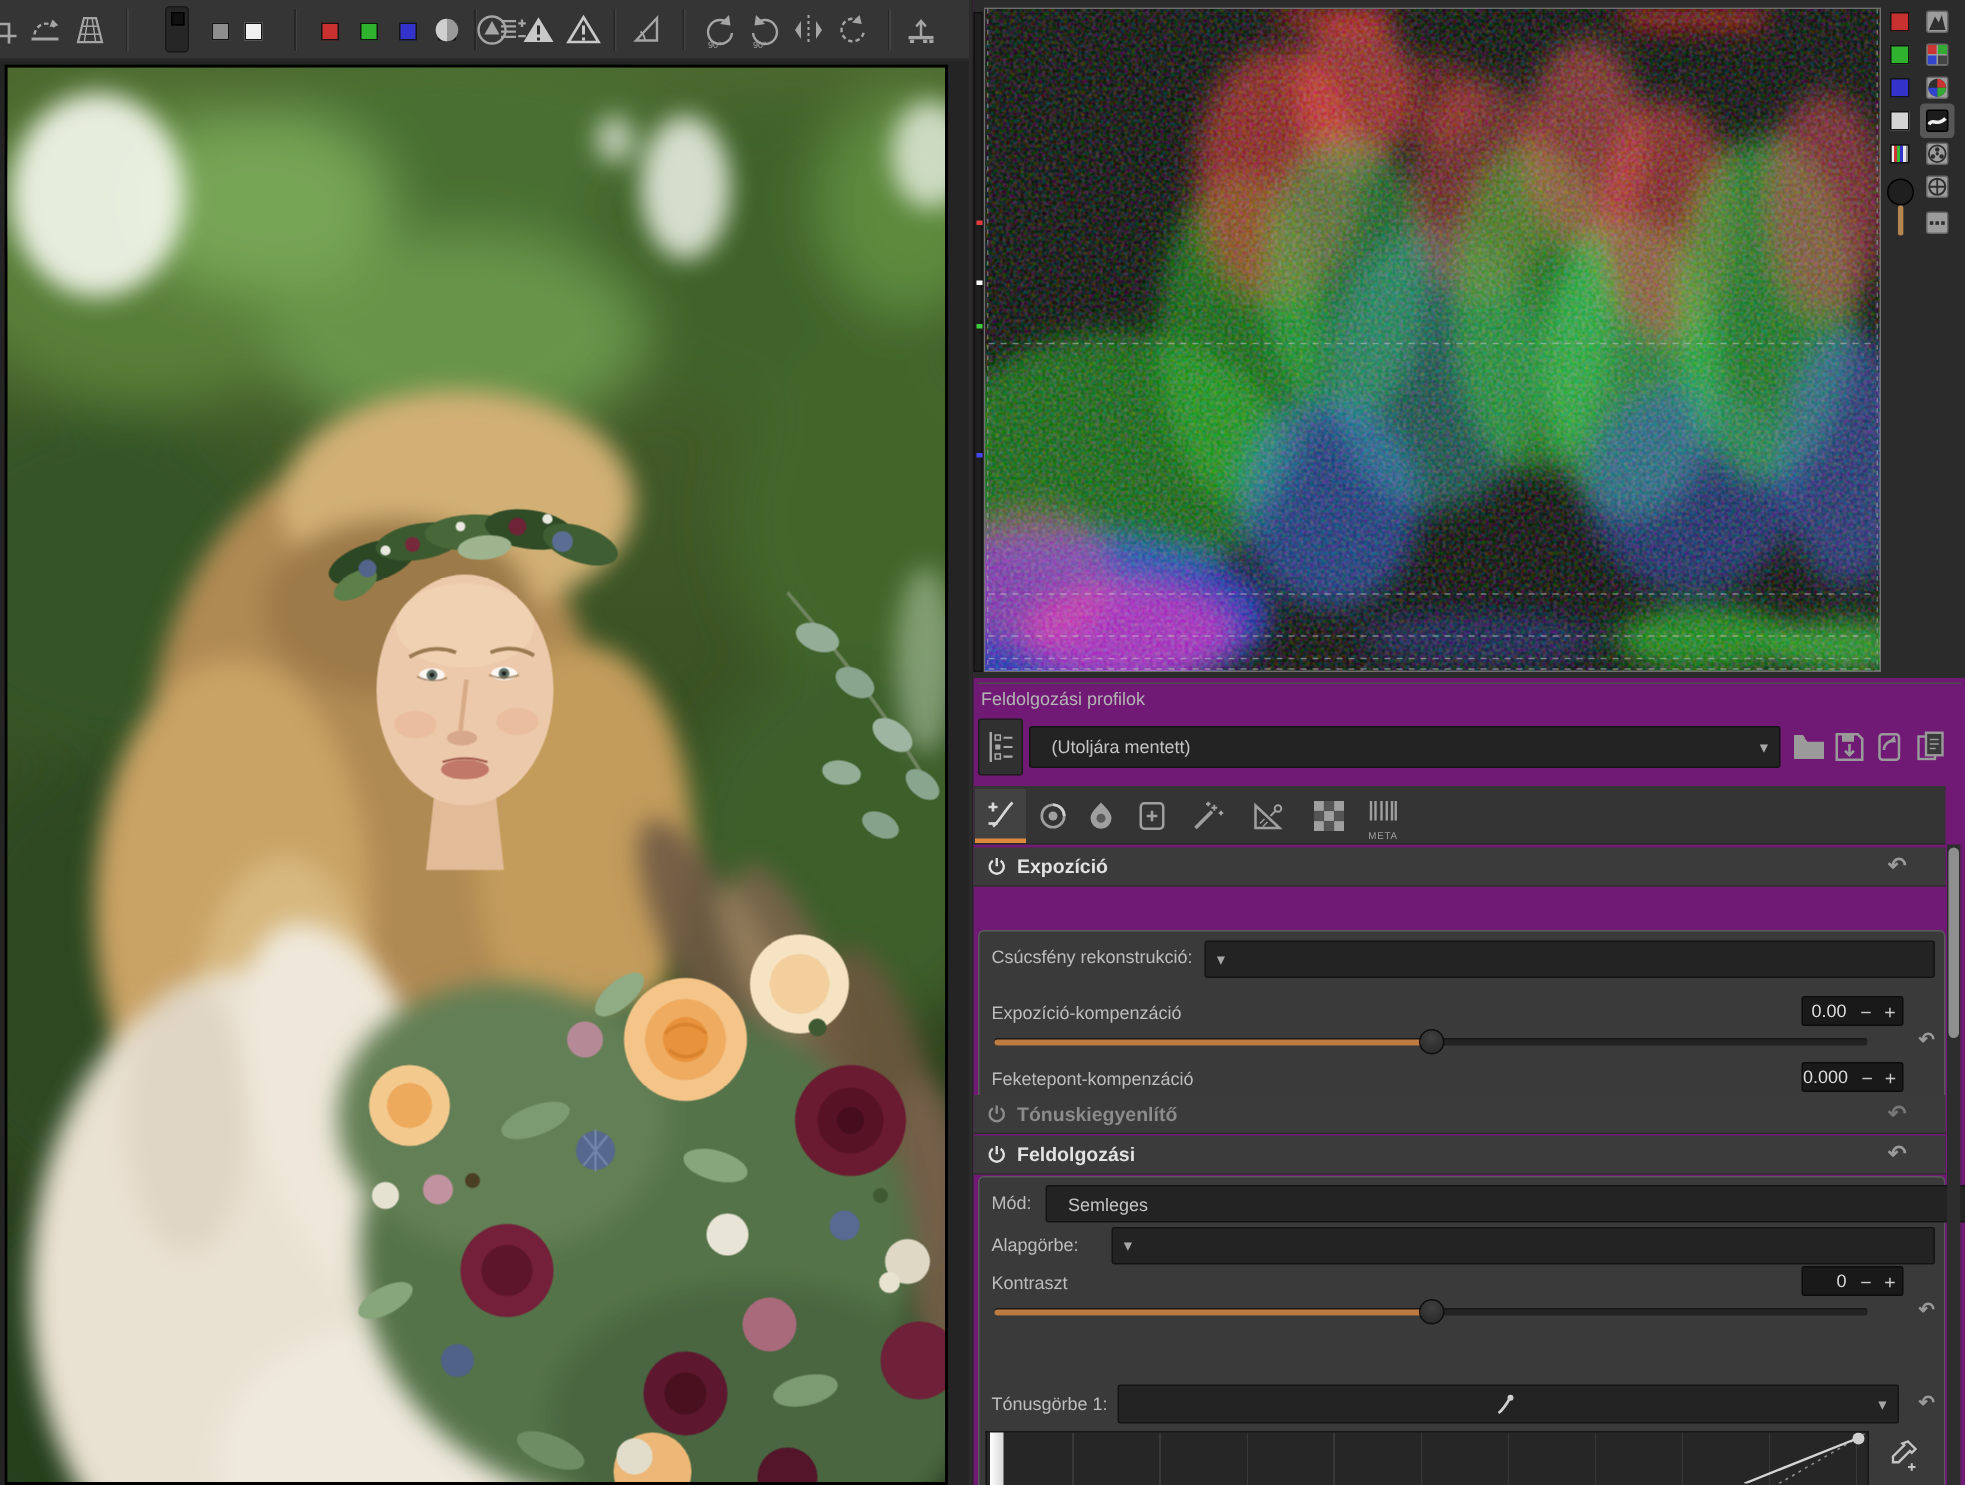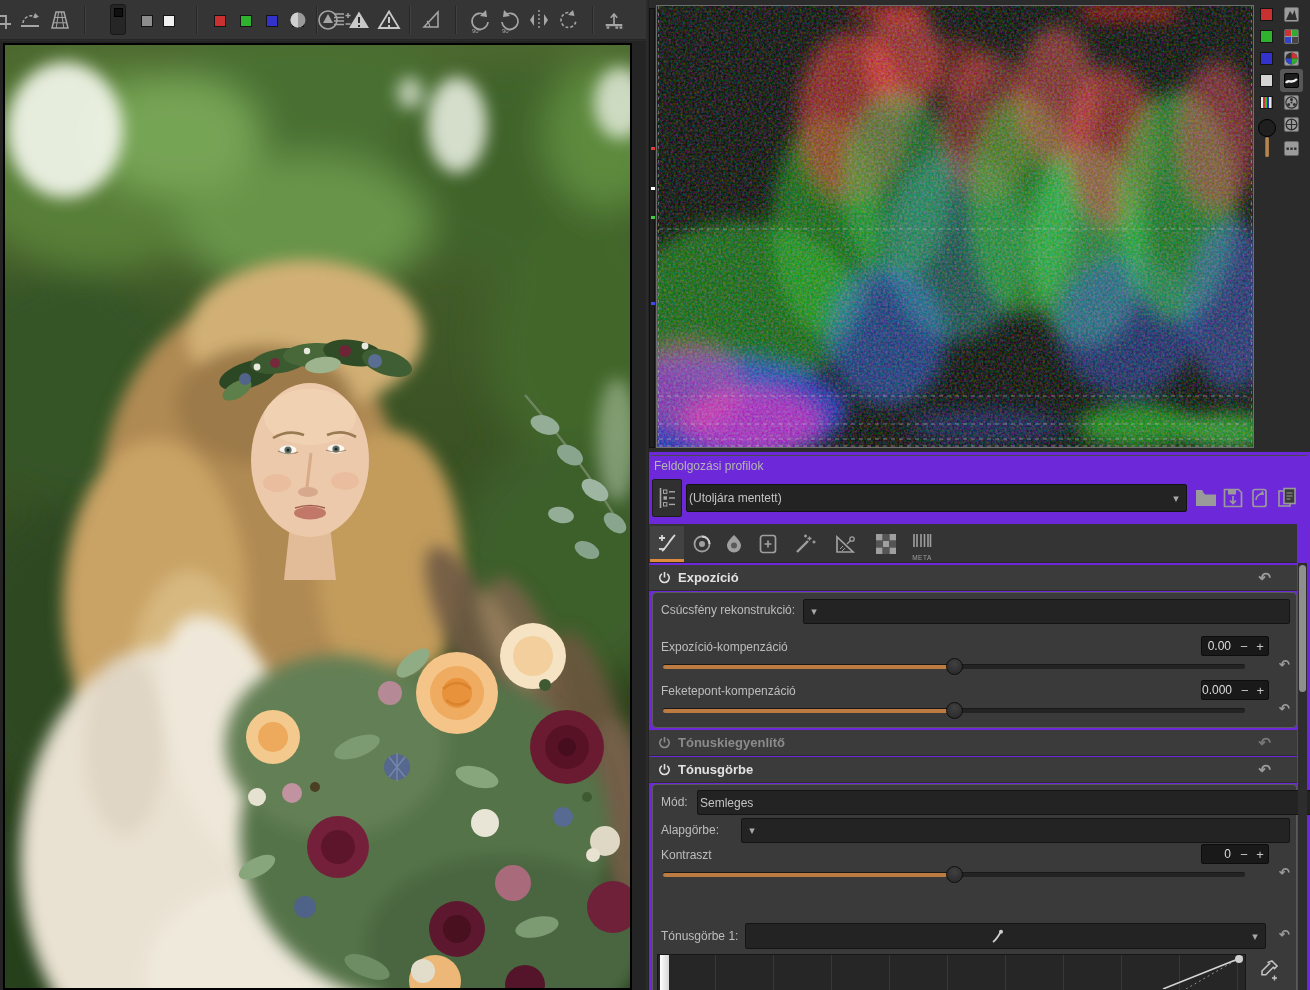--- a/index.html
+++ b/index.html
@@ -11,35 +11,35 @@
   .tico{position:absolute;top:8px;width:24px;height:24px;display:flex;align-items:center;justify-content:center}
   .tsep{position:absolute;top:6px;width:2px;height:28px;background:linear-gradient(90deg,#272727 0 1px,#414141 1px 2px)}
   .swatch{position:absolute;top:15px;width:12px;height:12px;border:1px solid #141414}
   .badge90{position:absolute;font-size:6px;color:#a5a5a5;letter-spacing:0}
   .bgbtn{position:absolute;left:110px;top:4px;width:16px;height:31px;background:#262626;border:1px solid #191919;border-radius:3px;display:flex;justify-content:center;padding-top:3px}
   .bgbtn .sq{width:9px;height:9px;background:#101010;border:1px solid #000}
   
   .preview{left:0;top:41px;width:646px;height:949px;background:#242424}
   .photo{left:3px;top:43px;width:629px;height:947px;border:2px solid #000;background:#31471f;overflow:hidden}
   
-  .rpanel{left:648px;top:0;width:662px;height:990px;background:#6d28d9;border-left:1px solid #242424}
+  .rpanel{left:648px;top:0;width:662px;height:990px;background:#701a75;border-left:1px solid #242424}
   .histarea{left:0;top:0;width:662px;height:452px;background:#2b2b2b}
   .wfstrip{left:0;top:8px;width:6px;height:440px;background:#1e1e1e;border:1px solid #111}
   .wftick{position:absolute;left:1px;width:4px;height:3px}
   .wfplot{left:7px;top:5px;width:598px;height:443px;border:1px solid #6f6f6f;background:#060606}
   .hswatch{position:absolute;width:13px;height:13px;border:1px solid #141414}
   .hbtn{position:absolute;width:15px;height:15px;background:#9c9c9c;border:1px solid #686868;border-radius:2px;display:flex;align-items:center;justify-content:center}
   .hbtn.dark{background:#1c1c1c;border-color:#000}
   .hactive{position:absolute;width:23px;height:23px;background:#575757;border-radius:3px}
   
   .pframe-line{left:2px;top:455px;width:656px;height:1px;background:#4a4a4a}
   .plabel{left:5px;top:459px;color:#b5b5b5}
   .listbtn{left:3px;top:479px;width:30px;height:38px;background:#303030;border:1px solid #1c1c1c;border-radius:2px;display:flex;align-items:center;justify-content:center}
   .combo{background:#232323;border:1px solid #141414;border-radius:2px;color:#c4c4c4;display:flex;align-items:center}
-  .combo .cval{flex:1;padding-left:2px;white-space:nowrap;overflow:hidden}
+  .combo .cval{flex:1;padding-left:14px;white-space:nowrap;overflow:hidden}
   .combo .chev{width:20px;text-align:center;color:#a8a8a8;font-size:11px}
   .pibtn{position:absolute;top:484px;width:26px;height:28px;display:flex;align-items:center;justify-content:center}
   
   .tabsrow{left:0;top:524px;width:648px;height:39px;background:#343434;border-bottom:1px solid #2a2a2a}
   .tab{position:absolute;top:2px;width:34px;height:36px;display:flex;align-items:center;justify-content:center}
   .tab.active{background:#424242;border-bottom:3px solid #dd8a3c}
   .metatxt{position:absolute;bottom:1px;left:0;right:0;text-align:center;font-size:6.5px;color:#9f9f9f;letter-spacing:.5px}
   
   .sechdr{position:absolute;left:0;width:648px;height:26px;background:#3b3b3b;border-bottom:1px solid #2e2e2e;display:flex;align-items:center}
   .sechdr .ttl{font-weight:bold;font-size:13px;color:#e2e2e2;margin-left:7px}
@@ -591,21 +591,21 @@
   <div class="sechdr" style="top:565px">
     <span class="pw">
       <svg width="13" height="13" viewBox="0 0 14 14">
           <path d="M7 1v6" stroke="#e0e0e0" stroke-width="1.7"></path>
           <path d="M4.2 3a5.1 5.1 0 1 0 5.6 0" fill="none" stroke="#e0e0e0" stroke-width="1.7"></path>
         </svg>
     </span>
     <span class="ttl">Expozíció</span>
     <span class="hreset">↶</span>
   </div>
-  <div class="secbox" style="top:592px;height:136px">
+  <div class="secbox" style="top:620px;height:136px">
     <span class="lbl" style="left:8px;top:10px">Csúcsfény rekonstrukció:</span>
     <div class="combo abs" style="left:150px;top:6px;width:487px;height:25px">
       <span class="chev">▾</span>
     </div>
 
     <span class="lbl" style="left:8px;top:47px">Expozíció-kompenzáció</span>
     <div class="spin" style="left:548px;top:43px">
       <span class="val">0.00</span>
       <span class="sb">−</span>
       <span class="sb">+</span>
@@ -640,21 +640,21 @@
     <span class="hreset" style="color:#777">↶</span>
   </div>
 
   <div class="sechdr" style="top:757px">
     <span class="pw">
       <svg width="13" height="13" viewBox="0 0 14 14">
           <path d="M7 1v6" stroke="#e0e0e0" stroke-width="1.7"></path>
           <path d="M4.2 3a5.1 5.1 0 1 0 5.6 0" fill="none" stroke="#e0e0e0" stroke-width="1.7"></path>
         </svg>
     </span>
-    <span class="ttl">Tónusgörbe</span>
+    <span class="ttl">Feldolgozási</span>
     <span class="hreset">↶</span>
   </div>
   <div class="secbox" style="top:784px;height:206px;border-bottom:none;border-radius:4px 4px 0 0">
     <span class="lbl" style="left:8px;top:10px">Mód:</span>
     <div class="combo abs" style="left:44px;top:5px;width:699px;height:25px">
       <span class="cval">Semleges</span>
       <span class="chev">▾</span>
     </div>
     <span class="lbl" style="left:8px;top:38px">Alapgörbe:</span>
     <div class="combo abs" style="left:88px;top:33px;width:549px;height:25px">

